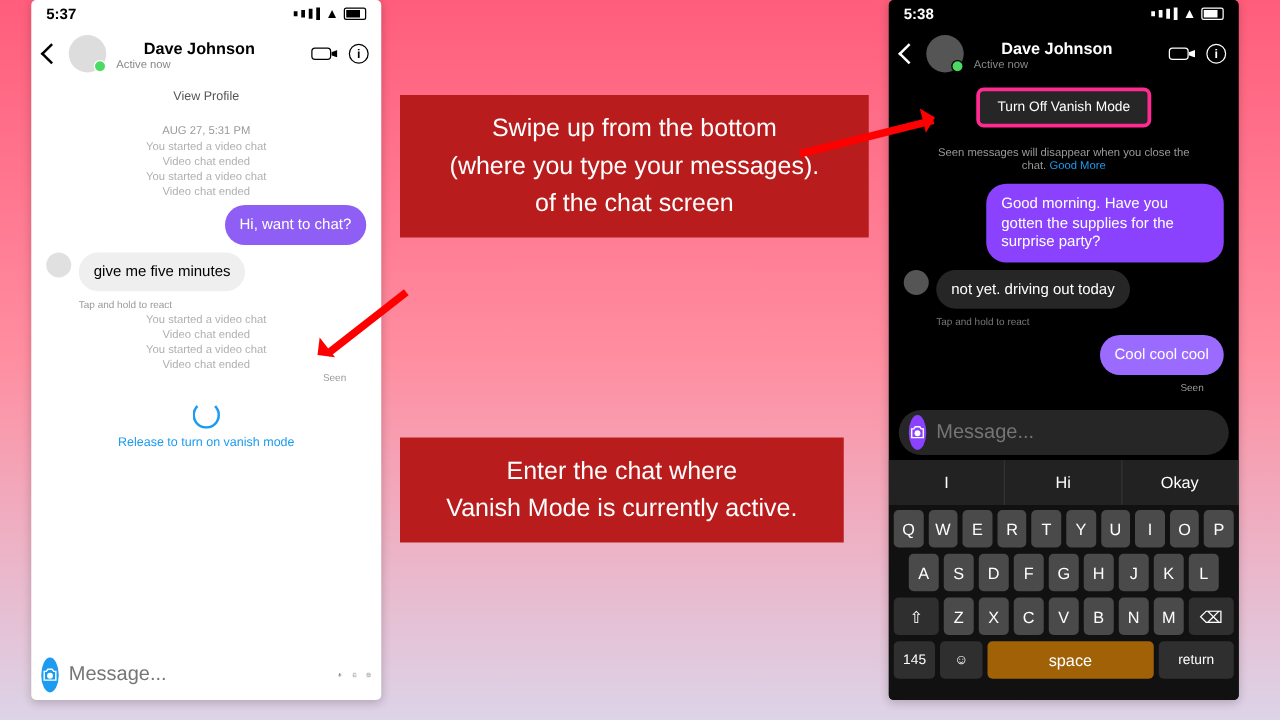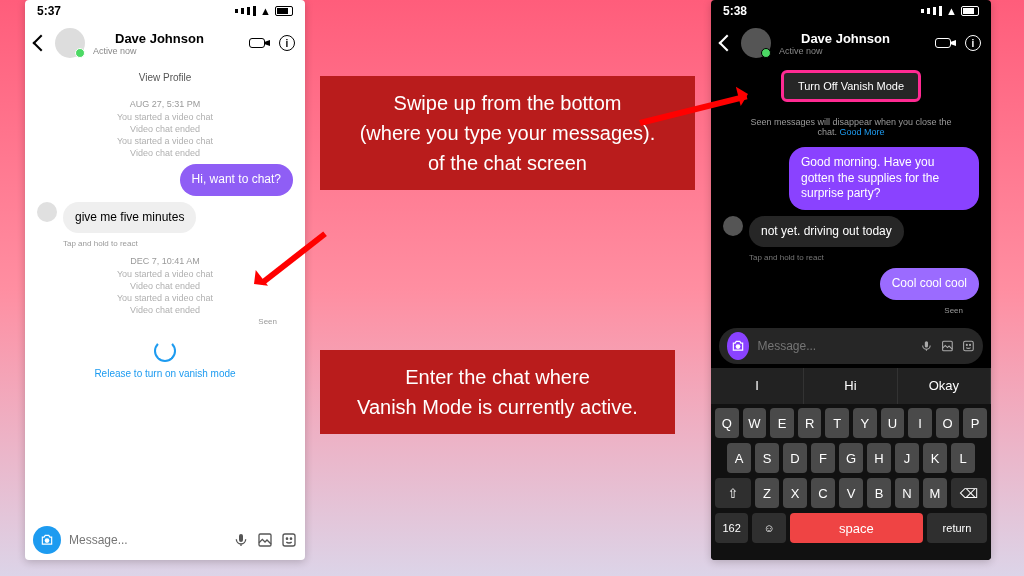--- a/index.html
+++ b/index.html
@@ -44,38 +44,38 @@
   .light .av-s{background:#e0e0e0;}
   .hint{font-size:8px;color:#9a9a9a;margin-left:26px;margin-top:2px;}
   .dark .hint{color:#777;}
   .seen{text-align:right;font-size:8px;color:#9a9a9a;margin:2px 16px;}
   .spinner{width:22px;height:22px;border:2.5px solid #1d9bf0;border-top-color:transparent;border-radius:50%;margin:14px auto 6px;}
   .vanish-txt{text-align:center;color:#1d9bf0;font-size:10px;font-weight:500;}
   .msg-bar{position:absolute;bottom:6px;left:8px;right:8px;display:flex;align-items:center;gap:8px;}
   .cam{width:28px;height:28px;background:#1d9bf0;border-radius:50%;display:flex;align-items:center;justify-content:center;}
   .cam svg{width:14px;height:14px;fill:#fff;}
   .dark .cam{background:#8a42ff;}
-  .inp{flex:1;border:none;background:transparent;font-size:12px;color:#8b5cf6;}
+  .inp{flex:1;border:none;background:transparent;font-size:16px;color:#8b5cf6;}
   .dark .msg-bar{background:#262626;border-radius:20px;padding:4px 8px;bottom:196px;}
   .mbic{width:16px;height:16px;color:#555;}
   .dark .mbic{color:#aaa;}
   
   .pill-wrap{text-align:center;padding:6px 0 12px;}
   .pill{display:inline-block;background:#262626;color:#fff;font-size:11px;padding:7px 14px;border-radius:6px;border:3px solid #ff2a92;}
   .vm-head{text-align:center;font-size:11px;font-weight:600;margin-top:10px;}
   .vm-sub{text-align:center;font-size:9px;color:#9a9a9a;margin:3px 20px 10px;}
   .vm-sub a{color:#1d9bf0;text-decoration:none;}
   
   .sugg{position:absolute;bottom:156px;left:0;right:0;background:#222;display:flex;height:36px;}
   .sugg div{flex:1;text-align:center;color:#fff;font-size:13px;line-height:36px;border-right:1px solid #333;}
   .kb{position:absolute;bottom:0;left:0;right:0;background:#111;padding:4px;height:156px;}
   .kr{display:flex;gap:4px;justify-content:center;margin-bottom:5px;}
   .key{background:#4a4a4a;color:#fff;border-radius:4px;height:30px;flex:1;display:flex;align-items:center;justify-content:center;font-size:13px;max-width:24px;}
   .key.wide{max-width:36px;background:#2f2f2f;}
-  .key.space{max-width:none;flex:4;background:#ef4444;}
+  .key.space{max-width:none;flex:4;background:#a16207;}
   .key.ret{max-width:none;flex:1.8;background:#2f2f2f;font-size:11px;}
   .key.num{max-width:none;flex:1;background:#2f2f2f;font-size:11px;}
   
   .cap{position:absolute;background:#b91c1c;color:#fff;font-size:20px;padding:12px 18px;text-align:center;line-height:1.5;}
   .cap1{top:76px;left:320px;width:375px;}
   .cap2{top:350px;left:320px;width:355px;}
   
   .arrow{position:absolute;pointer-events:none;}
   .ah{width:0;height:0;border:10px solid transparent;position:absolute;}
   
@@ -124,21 +124,20 @@
     <div class="sys">You started a video chat</div>
     <div class="sys">Video chat ended</div>
     <div class="row right">
         <div class="bub sent">Hi, want to chat?</div>
       </div>
     <div class="row">
         <div class="av-s"></div>
         <div class="bub recv">give me five minutes</div>
       </div>
     <div class="hint">Tap and hold to react</div>
-    <div class="ts">DEC 7, 10:41 AM</div>
     <div class="sys">You started a video chat</div>
     <div class="sys">Video chat ended</div>
     <div class="sys">You started a video chat</div>
     <div class="sys">Video chat ended</div>
     <div class="seen">Seen</div>
     <div class="spinner"></div>
     <div class="vanish-txt">Release to turn on vanish mode</div>
   </div>
   <div class="msg-bar">
     <div class="cam">
@@ -266,21 +265,21 @@
           <div class="key">X</div>
           <div class="key">C</div>
           <div class="key">V</div>
           <div class="key">B</div>
           <div class="key">N</div>
           <div class="key">M</div>
         </div>
       <div class="key wide">⌫</div>
     </div>
     <div class="kr">
-      <div class="key num">162</div>
+      <div class="key num">145</div>
       <div class="key num">☺</div>
       <div class="key space">space</div>
       <div class="key ret">return</div>
     </div>
   </div>
 </div>
 
 <div class="cap cap1">
   <div>Swipe up from the bottom</div>
     <div>(where you type your messages).</div>

